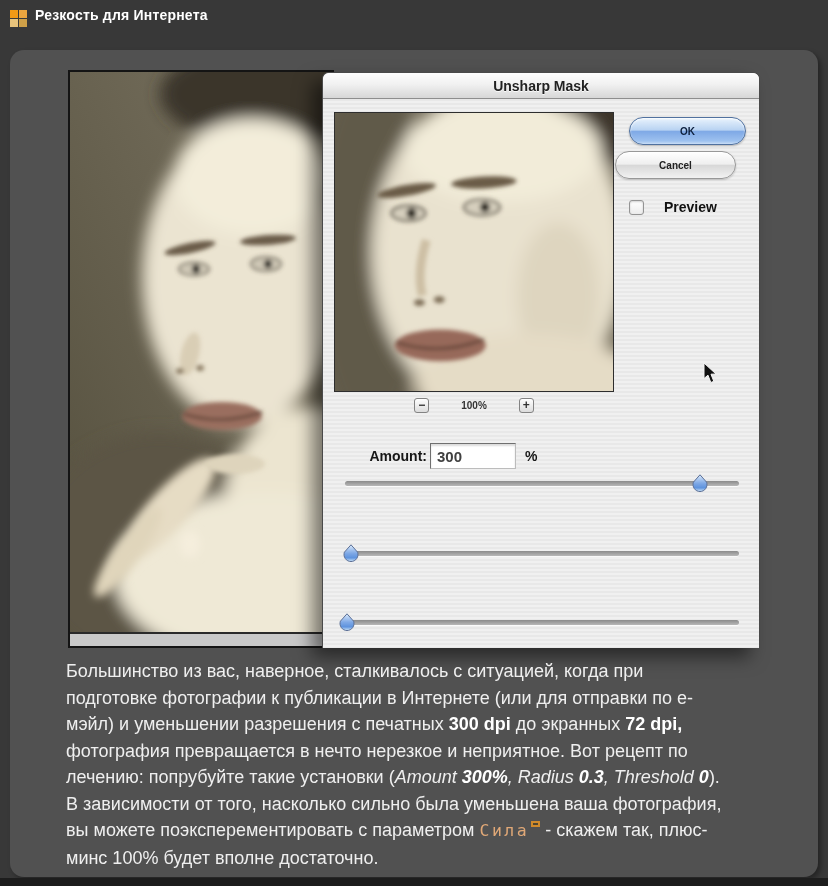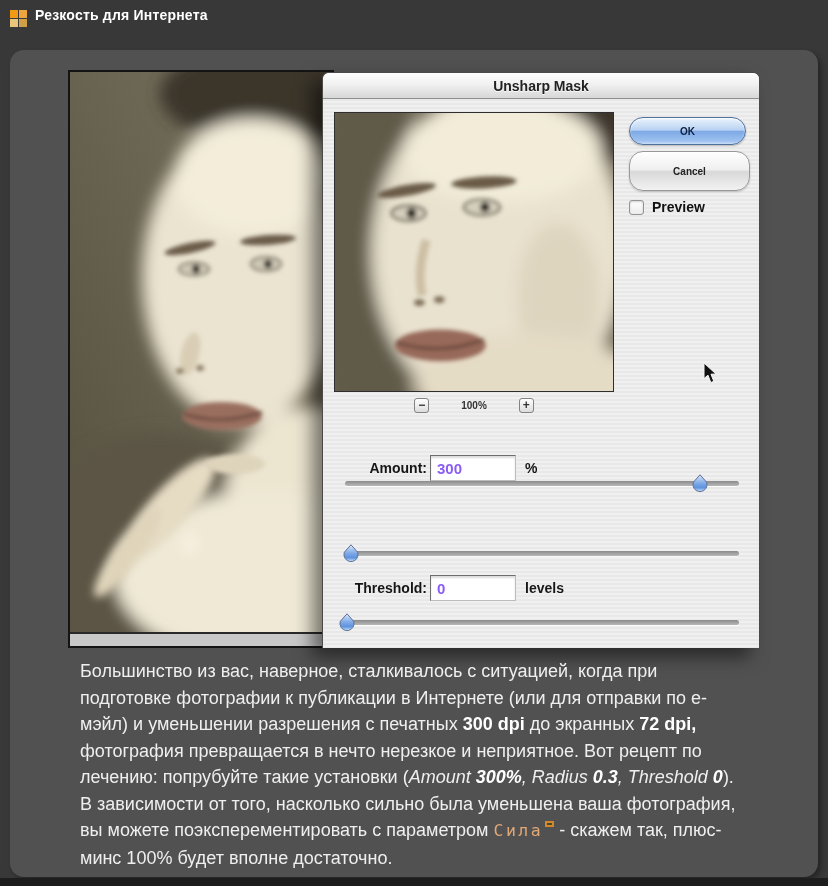--- a/index.html
+++ b/index.html
@@ -43,46 +43,46 @@
   .zbtn{width:15px;height:15px;box-sizing:border-box;border:1px solid #838383;border-radius:3px;background:linear-gradient(#ffffff,#dcdcdc);color:#333;font-size:12px;font-weight:700;display:grid;place-items:center;line-height:1;padding-bottom:1px;}
   .zval{font-size:10px;font-weight:600;color:#333;}
   .aqua-btn{position:absolute;box-sizing:border-box;border-radius:14px;display:flex;align-items:center;justify-content:center;font-size:10px;font-weight:700;}
   .btn-ok{
     left:306px;top:44px;width:117px;height:28px;color:#0c1f3d;
     border:1px solid #50719f;
     background:linear-gradient(#e9f3fd 0%,#b9d3f2 46%,#7fa9e6 52%,#9dc1ef 88%,#c6dcf6 100%);
     box-shadow:inset 0 1px 2px rgba(255,255,255,.9),0 1px 2px rgba(0,0,0,.25);
   }
   .btn-cancel{
-    left:306px;top:78px;width:121px;height:40px;color:#222;
+    left:292px;top:78px;width:121px;height:28px;color:#222;
     border:1px solid #989898;
     background:linear-gradient(#ffffff 0%,#efefef 46%,#d8d8d8 52%,#f2f2f2 100%);
     box-shadow:inset 0 1px 1px rgba(255,255,255,.9),0 1px 2px rgba(0,0,0,.2);
   }
-  .preview-check{position:absolute;left:306px;top:126px;display:flex;align-items:center;gap:8px;}
+  .preview-check{position:absolute;left:306px;top:126px;display:flex;align-items:center;gap:20px;}
   .checkbox{width:15px;height:15px;box-sizing:border-box;border:1px solid #949494;border-radius:3px;background:linear-gradient(#fff,#ececec);box-shadow:inset 0 1px 2px rgba(0,0,0,.18);}
   .check-label{font-size:14px;font-weight:600;color:#111;}
   .field-row{position:absolute;left:0;width:100%;height:28px;display:flex;align-items:center;}
   .field-row .flabel{width:104px;text-align:right;font-size:14px;font-weight:600;color:#161616;margin-right:3px;}
   .field-row input{
     width:86px;height:26px;box-sizing:border-box;margin:0;padding:0 0 0 6px;
     border:1px solid;border-color:#6f6f6f #bcbcbc #bcbcbc #6f6f6f;background:#fff;
-    font-family:"Liberation Sans",sans-serif;font-size:15px;font-weight:600;color:#8b5cf6;
+    font-family:"Liberation Sans",sans-serif;font-size:15px;font-weight:600;color:#404040;
     box-shadow:inset 0 2px 2px rgba(0,0,0,.14);
   }
   .field-row .fsuffix{margin-left:9px;font-size:14px;font-weight:600;color:#161616;}
-  .row-amount{top:369px;margin-top:12px;} .row-radius{top:431px;} .row-threshold{top:501px;}
+  .row-amount{top:369px;} .row-radius{top:431px;} .row-threshold{top:501px;}
   .slider{position:absolute;left:22px;width:394px;height:20px;}
   .sl-amount{top:400px;} .sl-radius{top:470px;} .sl-threshold{top:539px;}
   .track{position:absolute;left:0;right:0;top:8px;height:5px;border-radius:3px;background:linear-gradient(#8b8b8b,#b8b8b8);box-shadow:0 1px 0 rgba(255,255,255,.7);}
   .handle{position:absolute;top:1px;width:16px;height:18px;}
   
   .cursor{position:absolute;left:635px;top:293px;width:15px;height:21px;}
   
-  .copy{position:absolute;left:70px;top:608px;width:664px;font-size:18px;line-height:26.5px;color:#efefef;}
+  .copy{position:absolute;left:56px;top:608px;width:664px;font-size:18px;line-height:26.5px;color:#efefef;}
   .copy .r-n{font-weight:400;}
   .copy .r-b{font-weight:700;color:#ffffff;}
   .copy .r-i{font-style:italic;}
   .copy .r-bi{font-style:italic;font-weight:700;color:#ffffff;}
   .copy .r-link{color:#e0a877;letter-spacing:2.5px;font-family:"DejaVu Sans Mono",monospace;font-size:16.5px;cursor:pointer;}
   .copy .sq{display:inline-block;width:9px;height:6px;box-sizing:border-box;border:2px solid #d08a2b;background:#4f4630;vertical-align:9px;margin-left:2px;}
   .bottom-strip{position:absolute;left:0;bottom:0;width:100%;height:8px;background:#1d1d1d;}
 </style>
 </head>
 <body>
@@ -216,25 +216,20 @@
         </svg>
       </div>
 
       <div class="slider sl-radius">
         <div class="track"></div>
         <svg class="handle" viewBox="0 0 16 18" style="left: calc(1.5% - 8px);">
           <path d="M8,0.8 L14.6,8.2 A7 7 0 1 1 1.4,8.2 Z" fill="url(#hg)" stroke="#5b6f96" stroke-width="1"></path>
         </svg>
       </div>
 
-      <div class="field-row row-threshold">
-        <span class="flabel">Threshold:</span>
-        <input value="0" style="">
-        <span class="fsuffix">levels</span>
-      </div>
       <div class="slider sl-threshold">
         <div class="track"></div>
         <svg class="handle" viewBox="0 0 16 18" style="left: calc(0.5% - 8px);">
           <path d="M8,0.8 L14.6,8.2 A7 7 0 1 1 1.4,8.2 Z" fill="url(#hg)" stroke="#5b6f96" stroke-width="1"></path>
         </svg>
       </div>
     </div>
 
     <svg class="cursor" viewBox="0 0 15 21">
       <path d="M1,0 L1,15.5 L5,12.2 L7.8,19.5 L10.8,18.3 L8,11.2 L13,11 Z" fill="#111" stroke="#f5f5f5" stroke-width="1"></path>

